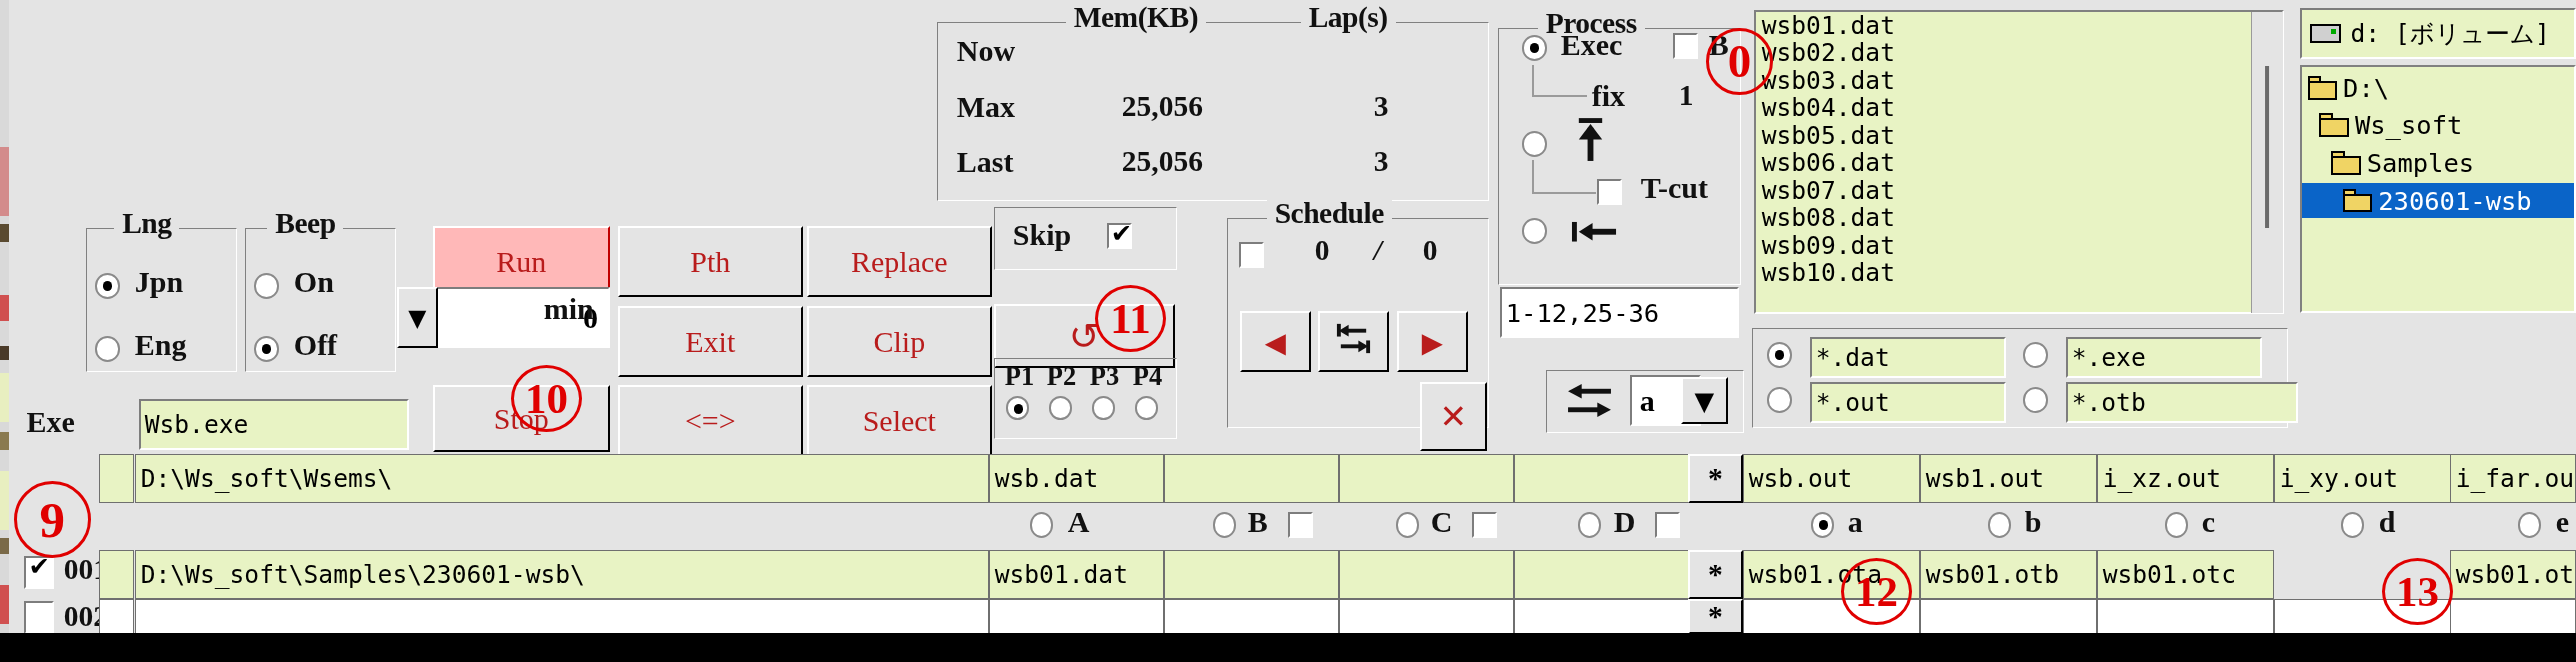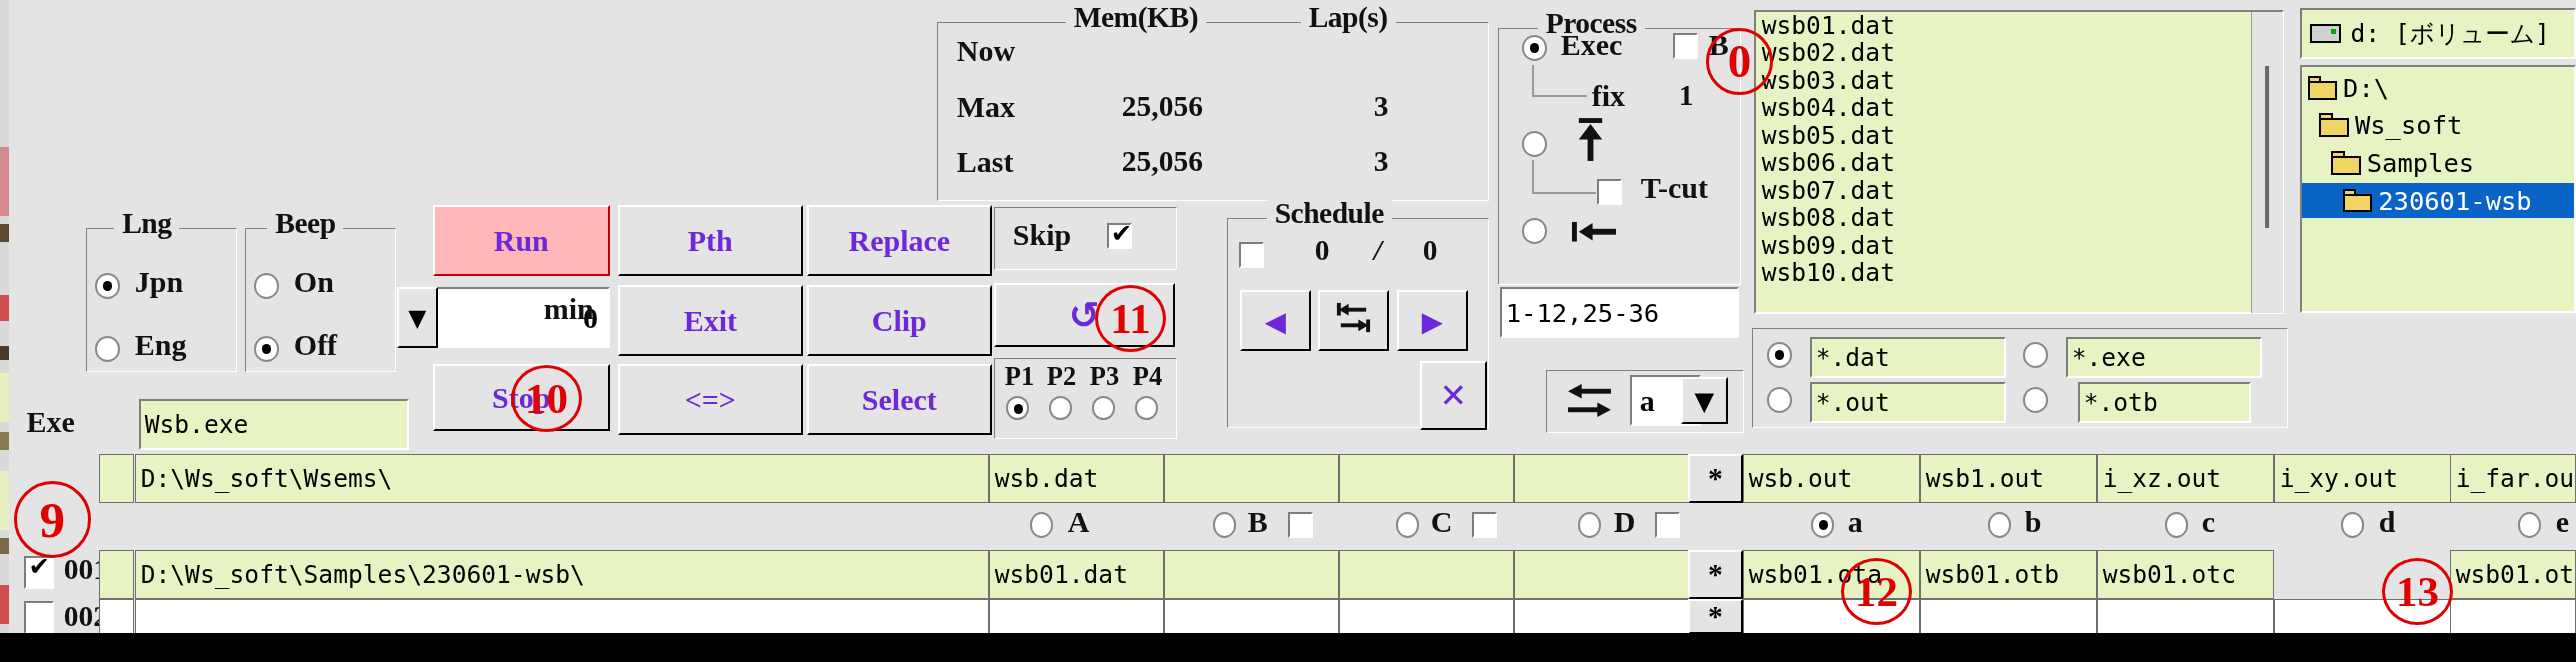--- a/index.html
+++ b/index.html
@@ -26,21 +26,21 @@
   .blackband{position:absolute;left:0;top:633px;width:2576px;height:29.5px;background:#000;}
 
   
   .grp{position:absolute;border:1px solid #808080;border-right-color:#fff;border-bottom-color:#fff;}
   .grp .cap{position:absolute;top:-21.6px;background:#e4e4e4;padding:0 7.9px;
     font-weight:bold;font-size:29.5px;color:#111;white-space:nowrap;letter-spacing:-0.5px;}
 
   .btn{position:absolute;background:#e4e4e4;border-top:2px solid #ffffff;border-left:2px solid #ffffff;
     border-right:2.9px solid #000;border-bottom:2.9px solid #000;
     display:flex;align-items:center;justify-content:center;
-    font-weight:bold;font-size:30px;color:#6d28d9;box-sizing:border-box;cursor:default;}
+    font-weight:normal;font-size:30px;color:#b91c1c;box-sizing:border-box;cursor:default;margin-top:21px;}
 
   .field{position:absolute;background:#e8f3c4;border:2px solid #7d7d7d;border-right-color:#fff;border-bottom-color:#fff;
     box-sizing:border-box;display:flex;align-items:center;padding-left:3.9px;
     font-family:"DejaVu Sans Mono", monospace;font-size:24.6px;color:#000;overflow:hidden;white-space:nowrap;}
   .field.white{background:#fff;}
 
   .radio{position:absolute;width:25.5px;height:25.5px;border-radius:50%;background:#fff;
     border:2px solid #8a8a8a;box-sizing:border-box;}
   .radio.on::after{content:"";position:absolute;left:5.9px;top:5.9px;width:9.8px;height:9.8px;border-radius:50%;background:#000;}
   .chk{position:absolute;width:25.5px;height:25.5px;background:#fff;border:2px solid #7d7d7d;
@@ -263,21 +263,21 @@
   </div>
 
   <div class="grp" style="left:1743px;top:328px;width:534px;height:98px;"></div>
   <div class="radio on" style="left:1758px;top:342px;"></div>
   <div class="field" style="left:1801px;top:337px;width:196px;height:41px;">*.dat</div>
   <div class="radio" style="left:2014px;top:342px;"></div>
   <div class="field" style="left:2057px;top:337px;width:196px;height:41px;">*.exe</div>
   <div class="radio" style="left:1758px;top:387px;"></div>
   <div class="field" style="left:1801px;top:382px;width:196px;height:41px;">*.out</div>
   <div class="radio" style="left:2014px;top:387px;"></div>
-  <div class="field" style="left:2057px;top:382px;width:173px;height:41px;margin-left:12px;">*.otb</div>
+  <div class="field" style="left:2057px;top:382px;width:232px;height:41px;">*.otb</div>
 
   <div class="grp" style="left:1537px;top:370px;width:196px;height:61px;"></div>
   <span style="position:absolute;left:1555px;top:381px;">
     <svg width="51" height="39" viewBox="0 0 52 40">
       <rect x="14" y="8" width="34" height="5" fill="#111"></rect>
         <polygon points="4,10.5 18,3 18,18" fill="#111"></polygon>
       <rect x="4" y="27" width="34" height="5" fill="#111"></rect>
         <polygon points="48,29.5 34,22 34,37" fill="#111"></polygon>
     </svg>
   </span>

